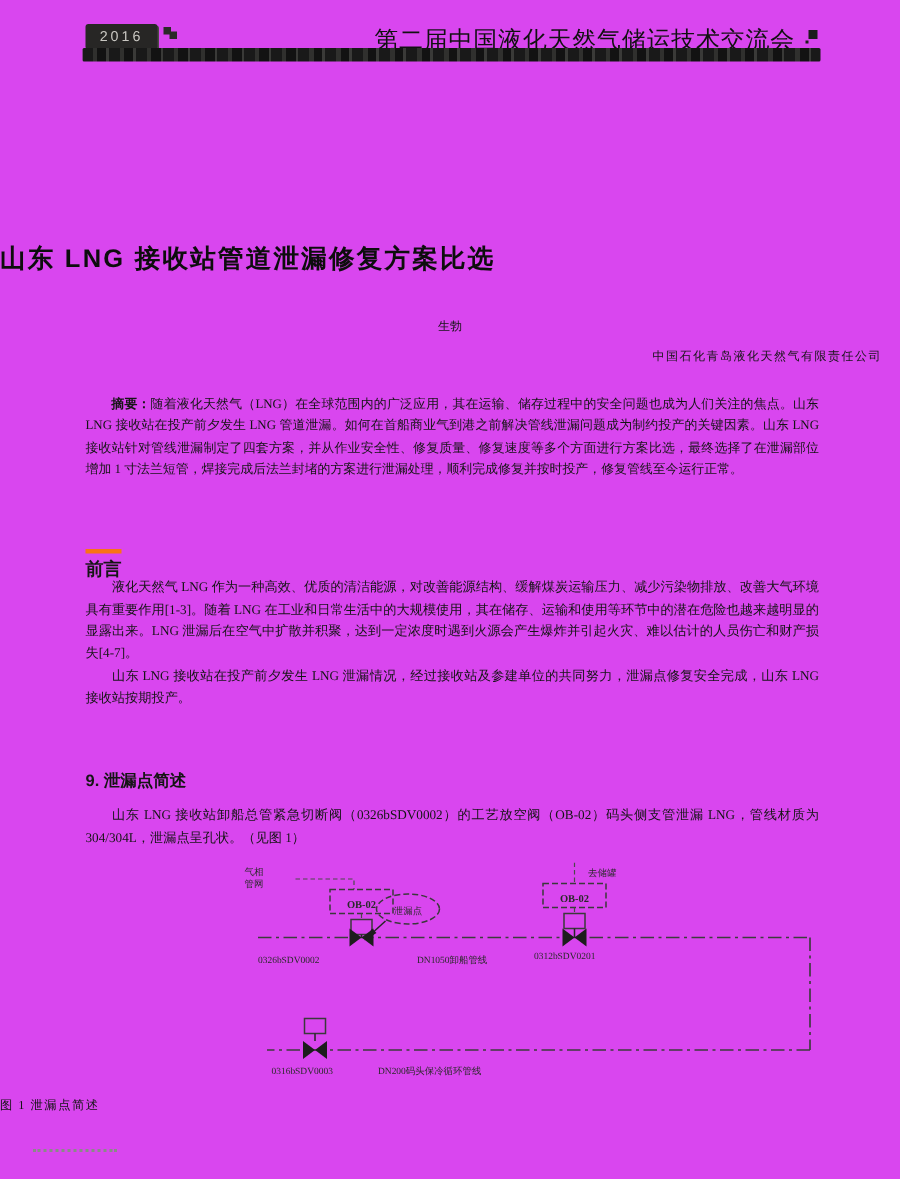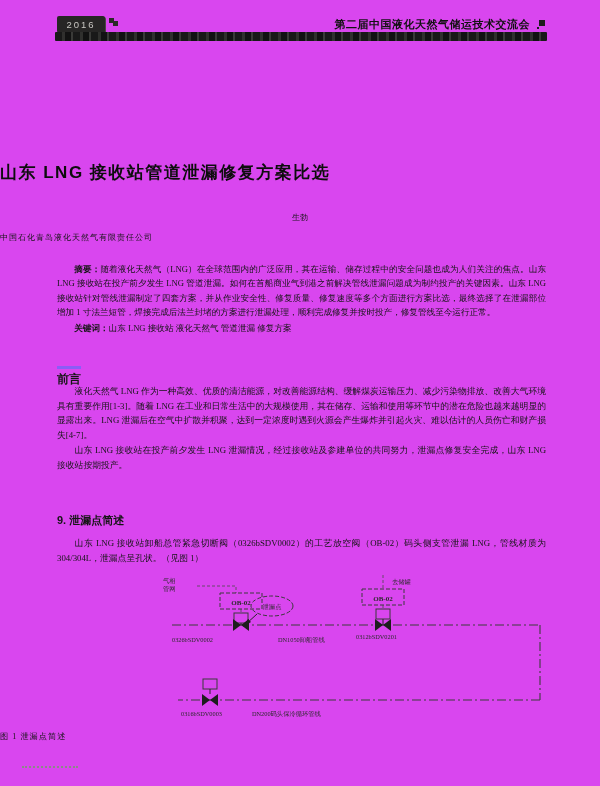--- a/index.html
+++ b/index.html
@@ -14,52 +14,52 @@
     background:#272625; color:#c9c7c2; font-family:"Liberation Sans",sans-serif;
     font-size:9.5px; letter-spacing:2px; text-align:center; line-height:17px;
     border-radius:2px; box-shadow:1px 1px 0 #4a4844;
   }
   .badge-noise{
     position:absolute; left:109px; top:18px; width:5px; height:5px;
     background:#2b2a28; box-shadow:4px 3px 0 #2b2a28;
   }
   .conf-title{
     position:absolute; right:70px; top:17px;
-    font-family:"Liberation Sans",sans-serif; font-weight:bold;
-    font-size:11px; letter-spacing:0.5px; color:#111;
+    font-family:"Liberation Sans",sans-serif; font-weight:normal;
+    font-size:16px; letter-spacing:0.5px; color:#111;
   }
   .corner-mark{
     position:absolute; right:55px; top:20px; width:6px; height:6px;
     background:#1c1c1c; box-shadow:-4px 5px 0 -2px #1c1c1c;
   }
   .header-bar{
     position:absolute; left:55px; top:32px; width:492px; height:9px;
     background:repeating-linear-gradient(90deg,#191919 0 7px,#30302e 7px 10px,#121212 10px 16px,#3a3a38 16px 18px);
     border-radius:1px;
   }
   
   .title{
     position:absolute; left:0; right:0; top:161px; text-align:left;
     font-family:"Liberation Sans",sans-serif; font-weight:bold;
     font-size:17px; letter-spacing:1.5px; color:#0d0d0d;
   }
   .author{position:absolute; left:0; right:0; top:212px; text-align:center; font-size:8px;}
-  .affiliation{position:absolute; left:0; right:0; top:232px; text-align:left; font-size:8px; letter-spacing:1px;}
+  .affiliation{position:absolute; left:0; right:12px; top:232px; text-align:right; font-size:8px; letter-spacing:1px;}
   .abstract{
     position:absolute; left:57px; width:489px; top:262px;
     font-size:8.6px; line-height:14.3px; text-align:justify;
   }
   .abstract p{margin:0; text-indent:2em;}
   .abstract .kw{margin-top:2px;}
   .b{font-weight:bold;margin-top:16px;}
   
   .h-foreword{
     position:absolute; left:57px; top:366px;
     font-family:"Liberation Sans",sans-serif; font-weight:bold; font-size:12px;
-    border-top:3px solid #8b5cf6; padding-top:2px;text-align:center;
+    border-top:3px solid #f97316; padding-top:2px;text-align:center;
   }
   .h-sec1{
     position:absolute; left:57px; top:513px;
     font-family:"Liberation Sans",sans-serif; font-weight:bold; font-size:11px;
   }
   .para{
     position:absolute; left:57px; width:489px;
     font-size:8.8px; line-height:14.6px; text-align:justify; text-indent:2em;
   }
   .p1{top:384px;} .p2{top:443px;} .p3{top:536px;}
@@ -93,21 +93,20 @@
   <div class="conf-title">第二届中国液化天然气储运技术交流会</div>
   <div class="corner-mark"></div>
   <div class="header-bar"></div>
 
   <div class="title">山东 LNG 接收站管道泄漏修复方案比选</div>
   <div class="author">生勃</div>
   <div class="affiliation">中国石化青岛液化天然气有限责任公司</div>
 
   <div class="abstract">
     <p><span class="b">摘要：</span><span>随着液化天然气（LNG）在全球范围内的广泛应用，其在运输、储存过程中的安全问题也成为人们关注的焦点。山东 LNG 接收站在投产前夕发生 LNG 管道泄漏。如何在首船商业气到港之前解决管线泄漏问题成为制约投产的关键因素。山东 LNG 接收站针对管线泄漏制定了四套方案，并从作业安全性、修复质量、修复速度等多个方面进行方案比选，最终选择了在泄漏部位增加 1 寸法兰短管，焊接完成后法兰封堵的方案进行泄漏处理，顺利完成修复并按时投产，修复管线至今运行正常。</span></p>
-    <p class="kw"><span class="b">关键词：</span><span>山东 LNG 接收站 液化天然气 管道泄漏 修复方案</span></p>
   </div>
 
   <div class="h-foreword">前言</div>
   <div class="para p1">液化天然气 LNG 作为一种高效、优质的清洁能源，对改善能源结构、缓解煤炭运输压力、减少污染物排放、改善大气环境具有重要作用[1-3]。随着 LNG 在工业和日常生活中的大规模使用，其在储存、运输和使用等环节中的潜在危险也越来越明显的显露出来。LNG 泄漏后在空气中扩散并积聚，达到一定浓度时遇到火源会产生爆炸并引起火灾、难以估计的人员伤亡和财产损失[4-7]。</div>
   <div class="para p2">山东 LNG 接收站在投产前夕发生 LNG 泄漏情况，经过接收站及参建单位的共同努力，泄漏点修复安全完成，山东 LNG 接收站按期投产。</div>
 
   <div class="h-sec1">9. 泄漏点简述</div>
   <div class="para p3">山东 LNG 接收站卸船总管紧急切断阀（0326bSDV0002）的工艺放空阀（OB-02）码头侧支管泄漏 LNG，管线材质为 304/304L，泄漏点呈孔状。（见图 1）</div>
 
   <svg class="fig" width="600" height="156" viewBox="0 0 600 156">

